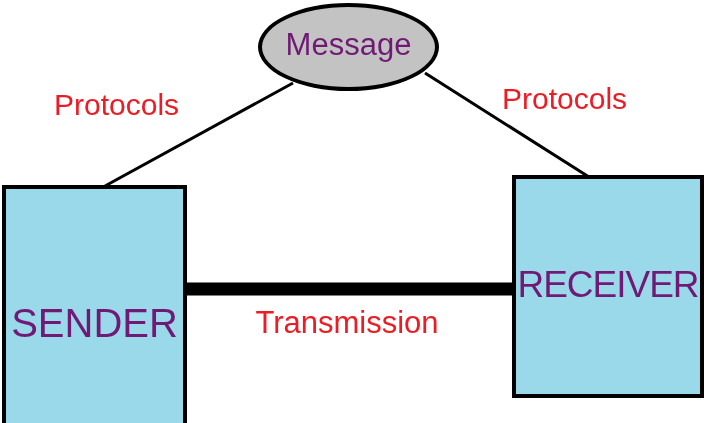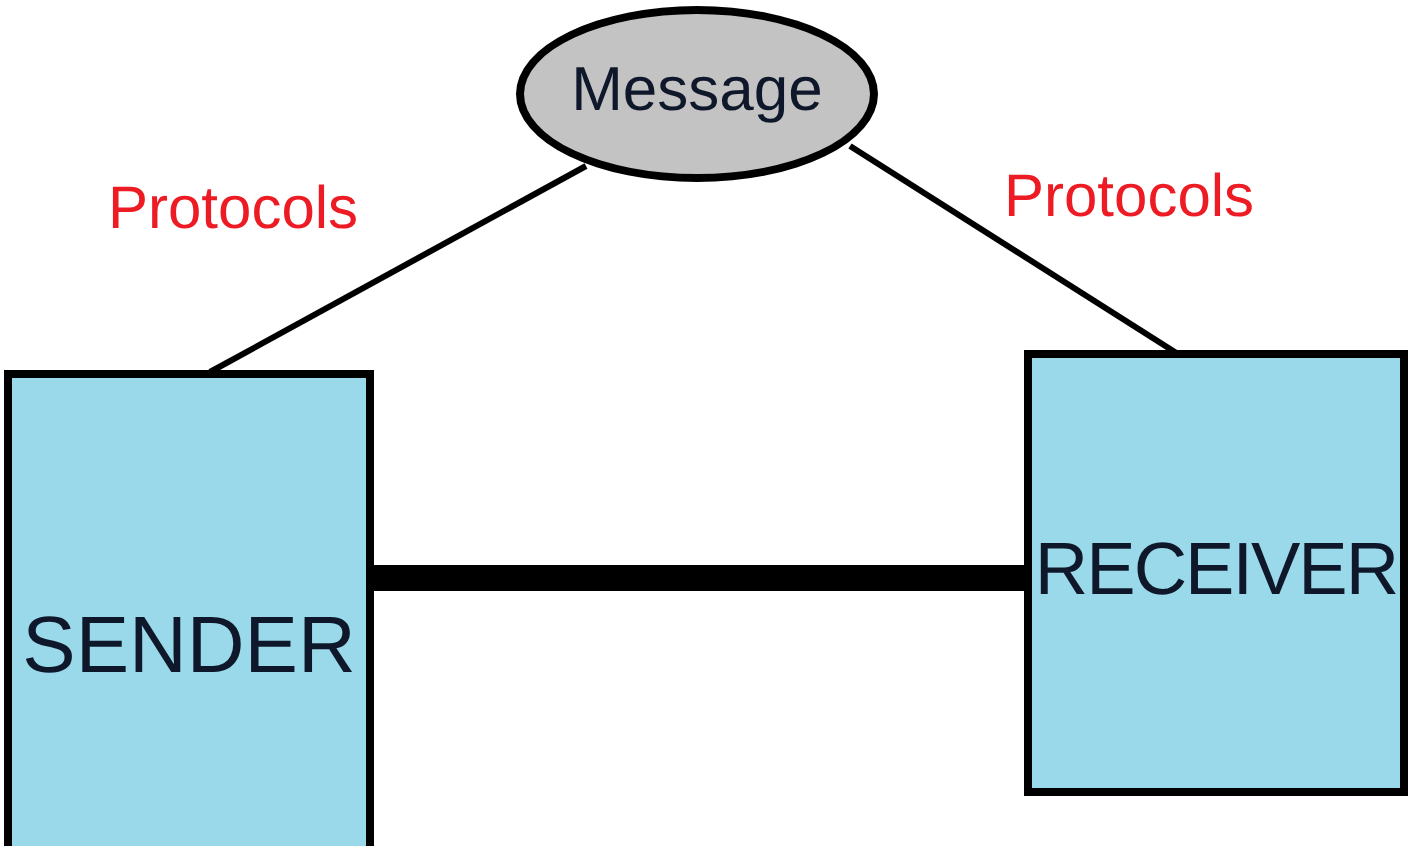--- a/index.html
+++ b/index.html
@@ -39,21 +39,21 @@
     width: 185px;
     height: 297px;
   }
   .node-receiver {
     left: 512px;
     top: 175px;
     width: 192px;
     height: 223px;
   }
   .node-label {
-    color: #0f172a;
+    color: #701a75;
     white-space: nowrap;
   }
   .node-sender .node-label {
     font-size: 40px;
     transform: translateY(-10px);
   }
   .node-receiver .node-label {
     font-size: 37px;
     letter-spacing: -1px;
     transform: translateY(-2px);
@@ -126,15 +126,16 @@
 
   <div class="node node-receiver">
     <span class="node-label">RECEIVER</span>
   </div>
 
   <div class="float-label protocols-left">Protocols</div>
 
   <div class="float-label protocols-right">Protocols</div>
 
   <div class="transmission-label">
+    <div>Transmission</div>
   </div>
 
 </div>
 
 </body></html>

